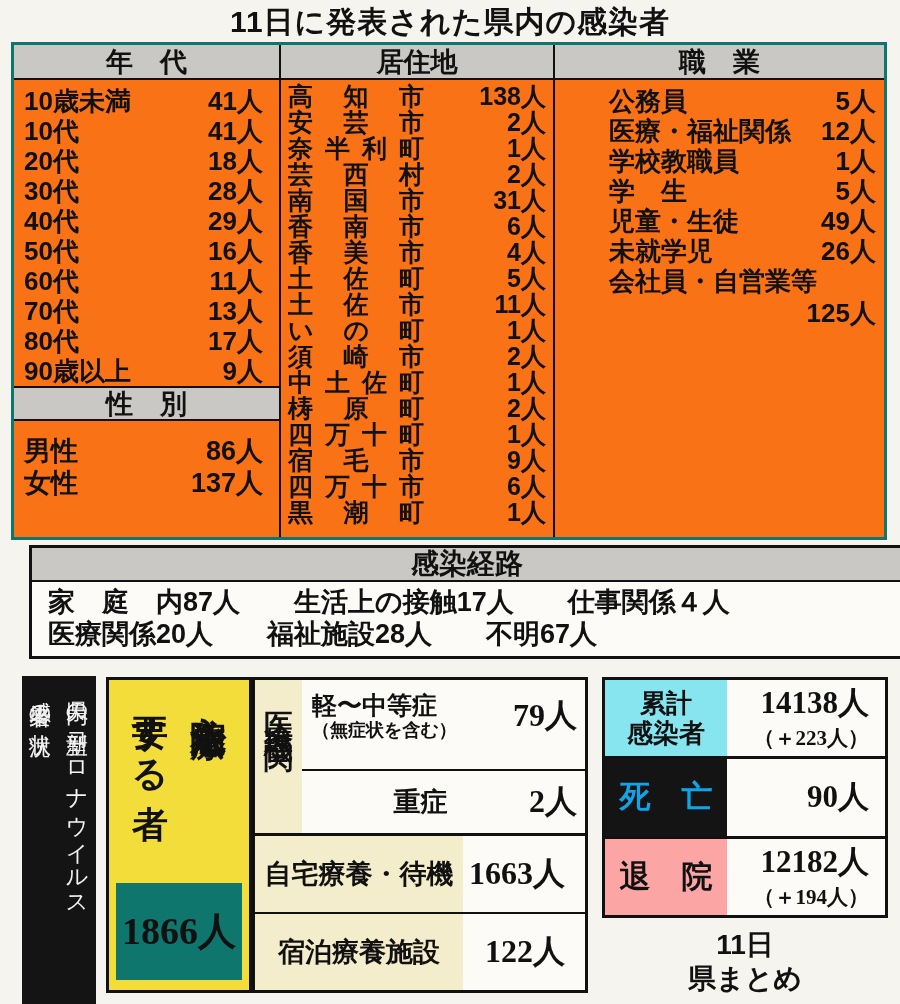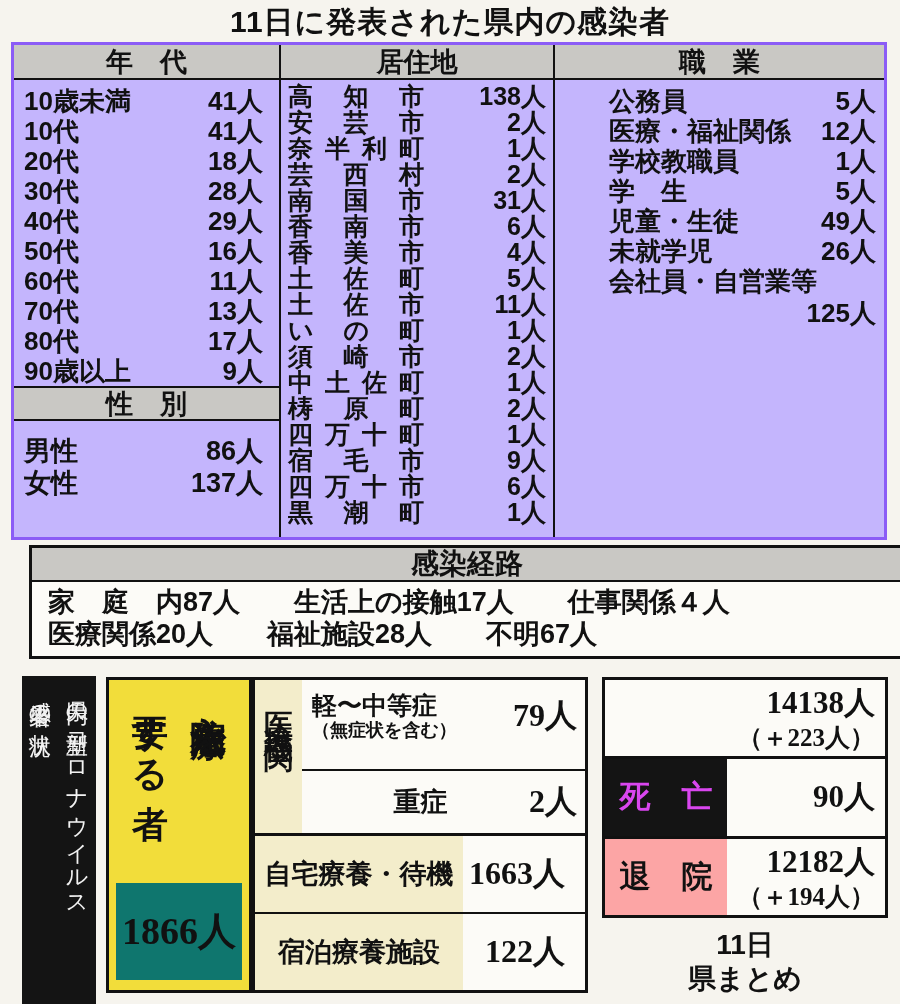--- a/index.html
+++ b/index.html
@@ -12,21 +12,21 @@
 
   
   .main-title {
     position:absolute; top:2px; left:0; width:100%;
     text-align:center; font-size:30px; font-weight:bold; letter-spacing:1px;
   }
 
   
   .top-table {
     position:absolute; left:11px; top:42px; width:876px; height:498px;
-    border:3px solid #8b5cf6; background:#c4b5fd; display:flex;
+    border:3px solid #0f766e; background:#f97316; display:flex;
   }
   .col { position:relative; }
   .col-age { width:265px; }
   .col-res { width:276px; border-left:2px solid #111; border-right:2px solid #111; }
   .col-occ { flex:1; }
   .col-header {
     height:35px; background:#c9c8c4; border-bottom:2px solid #111;
     display:flex; align-items:center; justify-content:center;
     font-size:27px; font-weight:bold;
   }
@@ -115,29 +115,29 @@
     position:absolute; left:602px; top:677px; width:286px; height:241px;
     border:3px solid #111; background:#fcfbf7; display:flex; flex-direction:column;
   }
   .rt-row { flex:1; display:flex; }
   .rt-row.b { border-bottom:3px solid #111; }
   .rt-label {
     width:122px; display:flex; flex-direction:column; align-items:center; justify-content:center;
     font-weight:bold;
   }
   .rt-label.cum { background:#86e5ee; font-size:26px; line-height:30px; }
-  .rt-label.dead { background:#141414; color:#d946ef; font-size:31px; }
+  .rt-label.dead { background:#141414; color:#0ea5e9; font-size:31px; }
   .rt-label.disc { background:#fca5a5; font-size:31px; }
   .rt-val {
     flex:1; display:flex; flex-direction:column; align-items:flex-end; justify-content:center;
-    padding-right:10px;
+    padding-right:16px;
     gap:6px;
   }
   .rt-main { font-size:31px; font-weight:600; line-height:34px; }
-  .rt-delta { font-size:25px; font-weight:600; line-height:24px; }
+  .rt-delta { font-size:21px; font-weight:600; line-height:24px; }
 
   .summary {
     position:absolute; left:602px; top:928px; width:286px;
     text-align:center; font-size:28px; font-weight:bold; line-height:34px;
   }
 </style>
 </head>
 <body>
 
 <div class="main-title">11日に発表された県内の感染者</div>
@@ -425,20 +425,24 @@
     <div class="mid-b-val big-val serif">1663人</div>
   </div>
   <div class="mid-b">
     <div class="mid-b-label">宿泊療養施設</div>
     <div class="mid-b-val big-val serif">122人</div>
   </div>
 </div>
 
 <div class="right-table">
   <div class="rt-row b">
+    <div class="rt-label cum">
+      <div>累計</div>
+      <div>感染者</div>
+    </div>
     <div class="rt-val">
       <div class="rt-main serif">14138人</div>
       <div class="rt-delta serif">（＋223人）</div>
     </div>
   </div>
   <div class="rt-row b">
     <div class="rt-label dead">死　亡</div>
     <div class="rt-val">
       <div class="rt-main serif">90人</div>
     </div>

